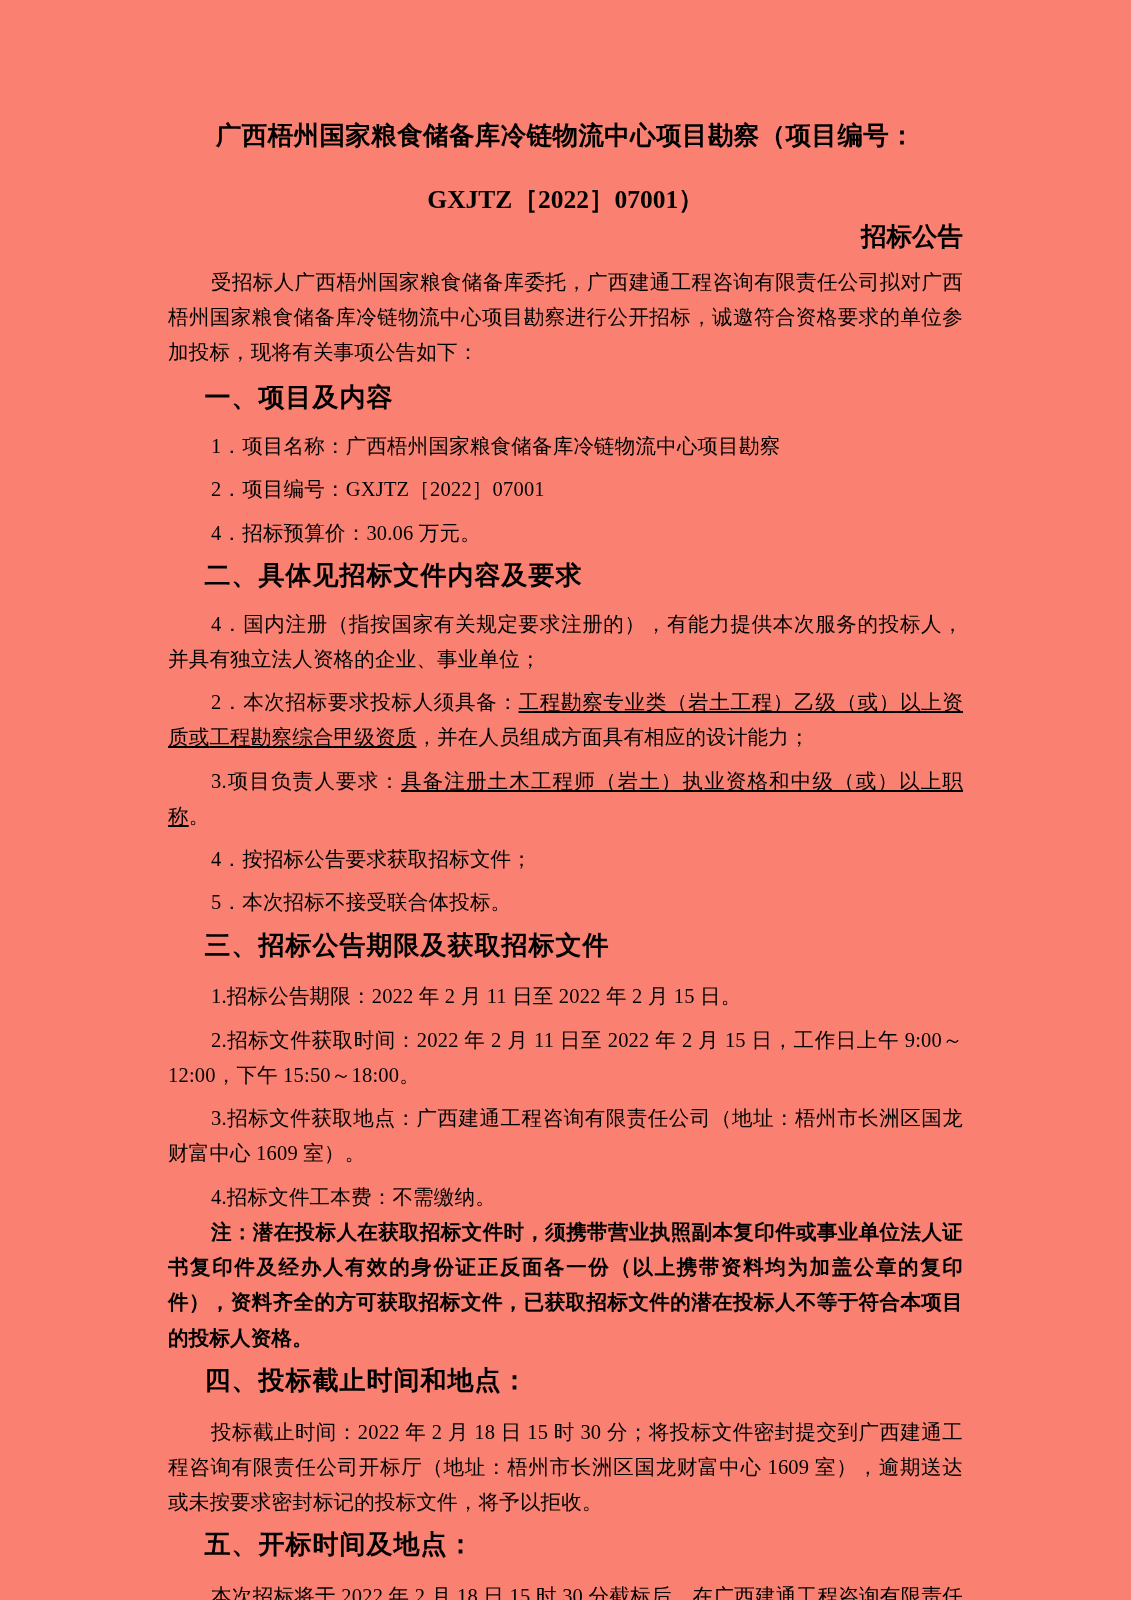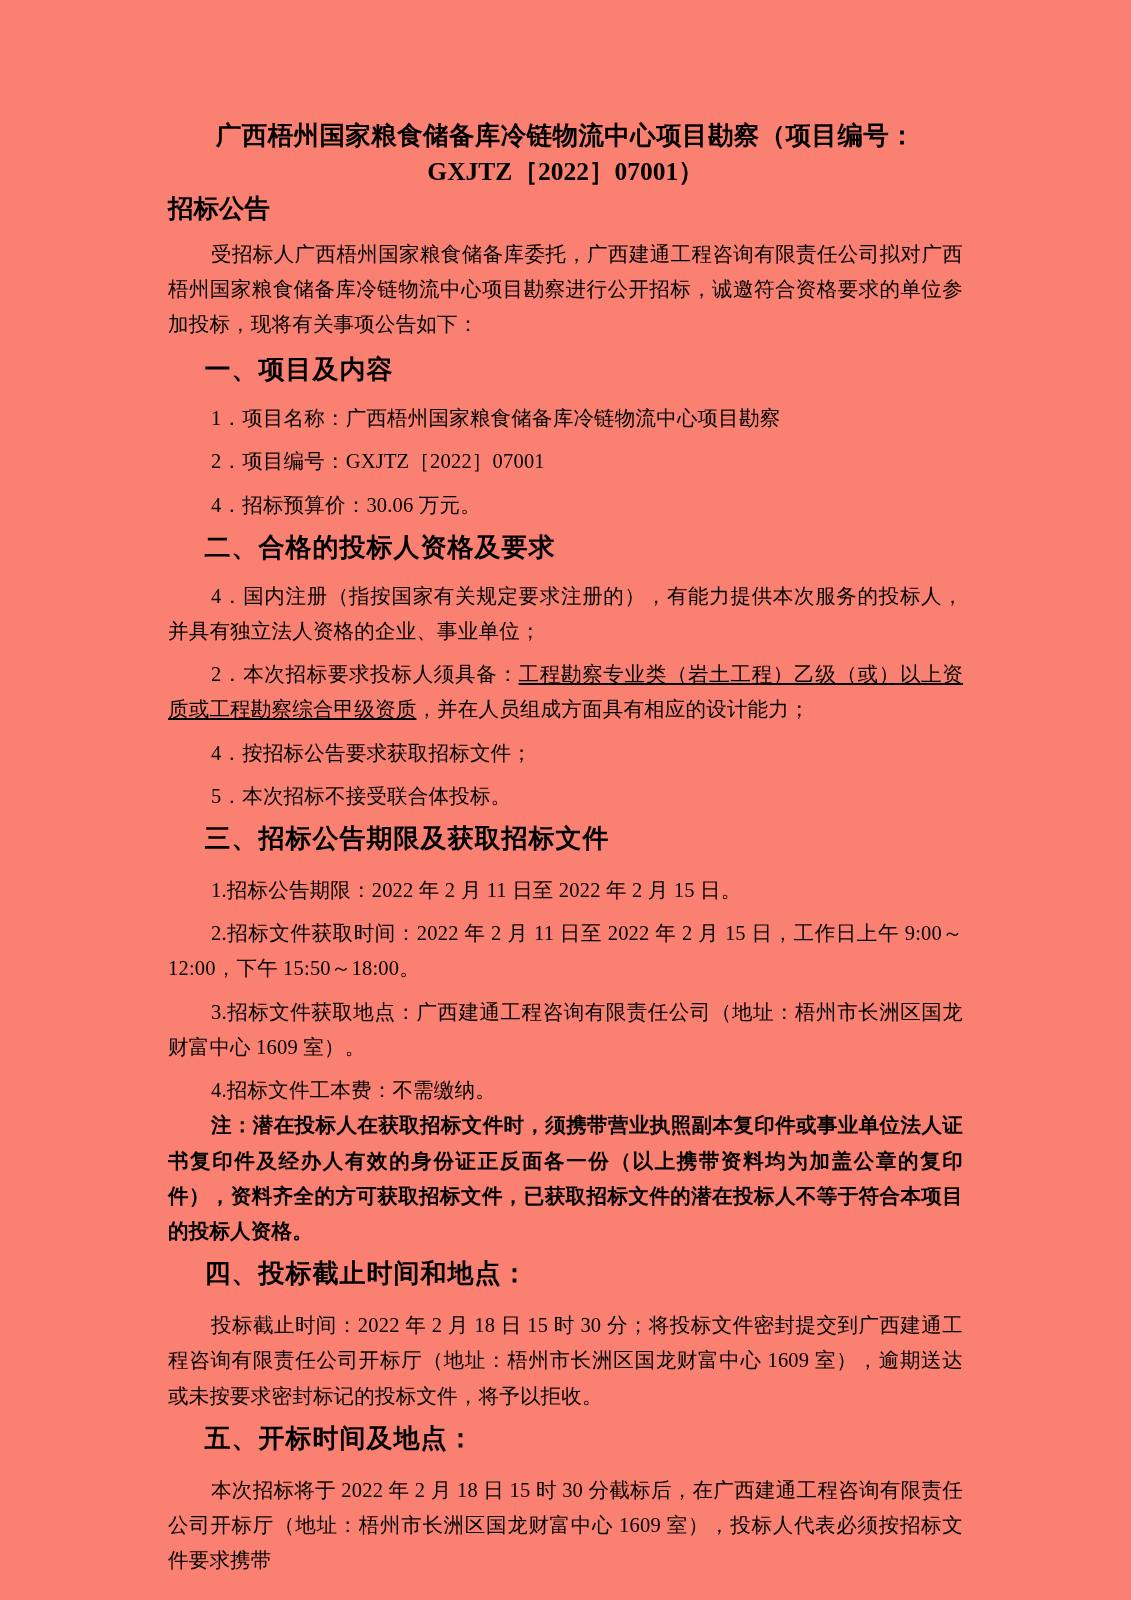--- a/index.html
+++ b/index.html
@@ -26,23 +26,24 @@
     font-weight: bold;
     font-size: 25.5px;
     line-height: 1.42;
     letter-spacing: 0.4px;
   }
   .title-line2 {
     text-align: center;
     font-weight: bold;
     font-size: 25.5px;
     line-height: 1.42;
+    margin-top: 28px;
   }
   .subtitle {
-    text-align: left;
+    text-align: right;
     font-weight: bold;
     font-size: 25.5px;
     line-height: 1.5;
     margin-bottom: 8px;
   }
   p {
     margin: 0;
     font-size: 20.5px;
     line-height: 1.72;
     text-align: justify;
@@ -85,23 +86,24 @@
 
   <div class="gap"></div>
 
   <div class="sec-head">一、项目及内容</div>
   <p class="ind">1．项目名称：广西梧州国家粮食储备库冷链物流中心项目勘察</p>
   <p class="ind">2．项目编号：GXJTZ［2022］07001</p>
   <p class="ind">4．招标预算价：30.06 万元。</p>
 
   <div class="gap-sm"></div>
 
-  <div class="sec-head">二、合格的投标人资格及要求</div>
+  <div class="sec-head">二、具体见招标文件内容及要求</div>
   <p class="ind">4．国内注册（指按国家有关规定要求注册的），有能力提供本次服务的投标人，并具有独立法人资格的企业、事业单位；</p>
   <p class="ind"><span>2．本次招标要求投标人须具备：<span class="u">工程勘察专业类（岩土工程）乙级（或）以上资质或</span><span class="u">工程勘察综合甲级资质</span>，并在人员组成方面具有相应的设计能力；</span></p>
+  <p class="ind"><span>3.项目负责人要求：<span class="u">具备注册土木工程师（岩土）执业资格和中级（或）以上职称</span>。</span></p>
   <p class="ind">4．按招标公告要求获取招标文件；</p>
   <p class="ind">5．本次招标不接受联合体投标。</p>
 
   <div class="gap-sm"></div>
 
   <div class="sec-head">三、招标公告期限及获取招标文件</div>
   <div class="gap-sm"></div>
   <p class="ind">1.招标公告期限：2022 年 2 月 11 日至 2022 年 2 月 15 日。</p>
   <p class="ind">2.招标文件获取时间：2022 年 2 月 11 日至 2022 年 2 月 15 日，工作日上午 9:00～12:00，下午 15:50～18:00。</p>
   <p class="ind">3.招标文件获取地点：广西建通工程咨询有限责任公司（地址：梧州市长洲区国龙财富中心 1609 室）。</p>

